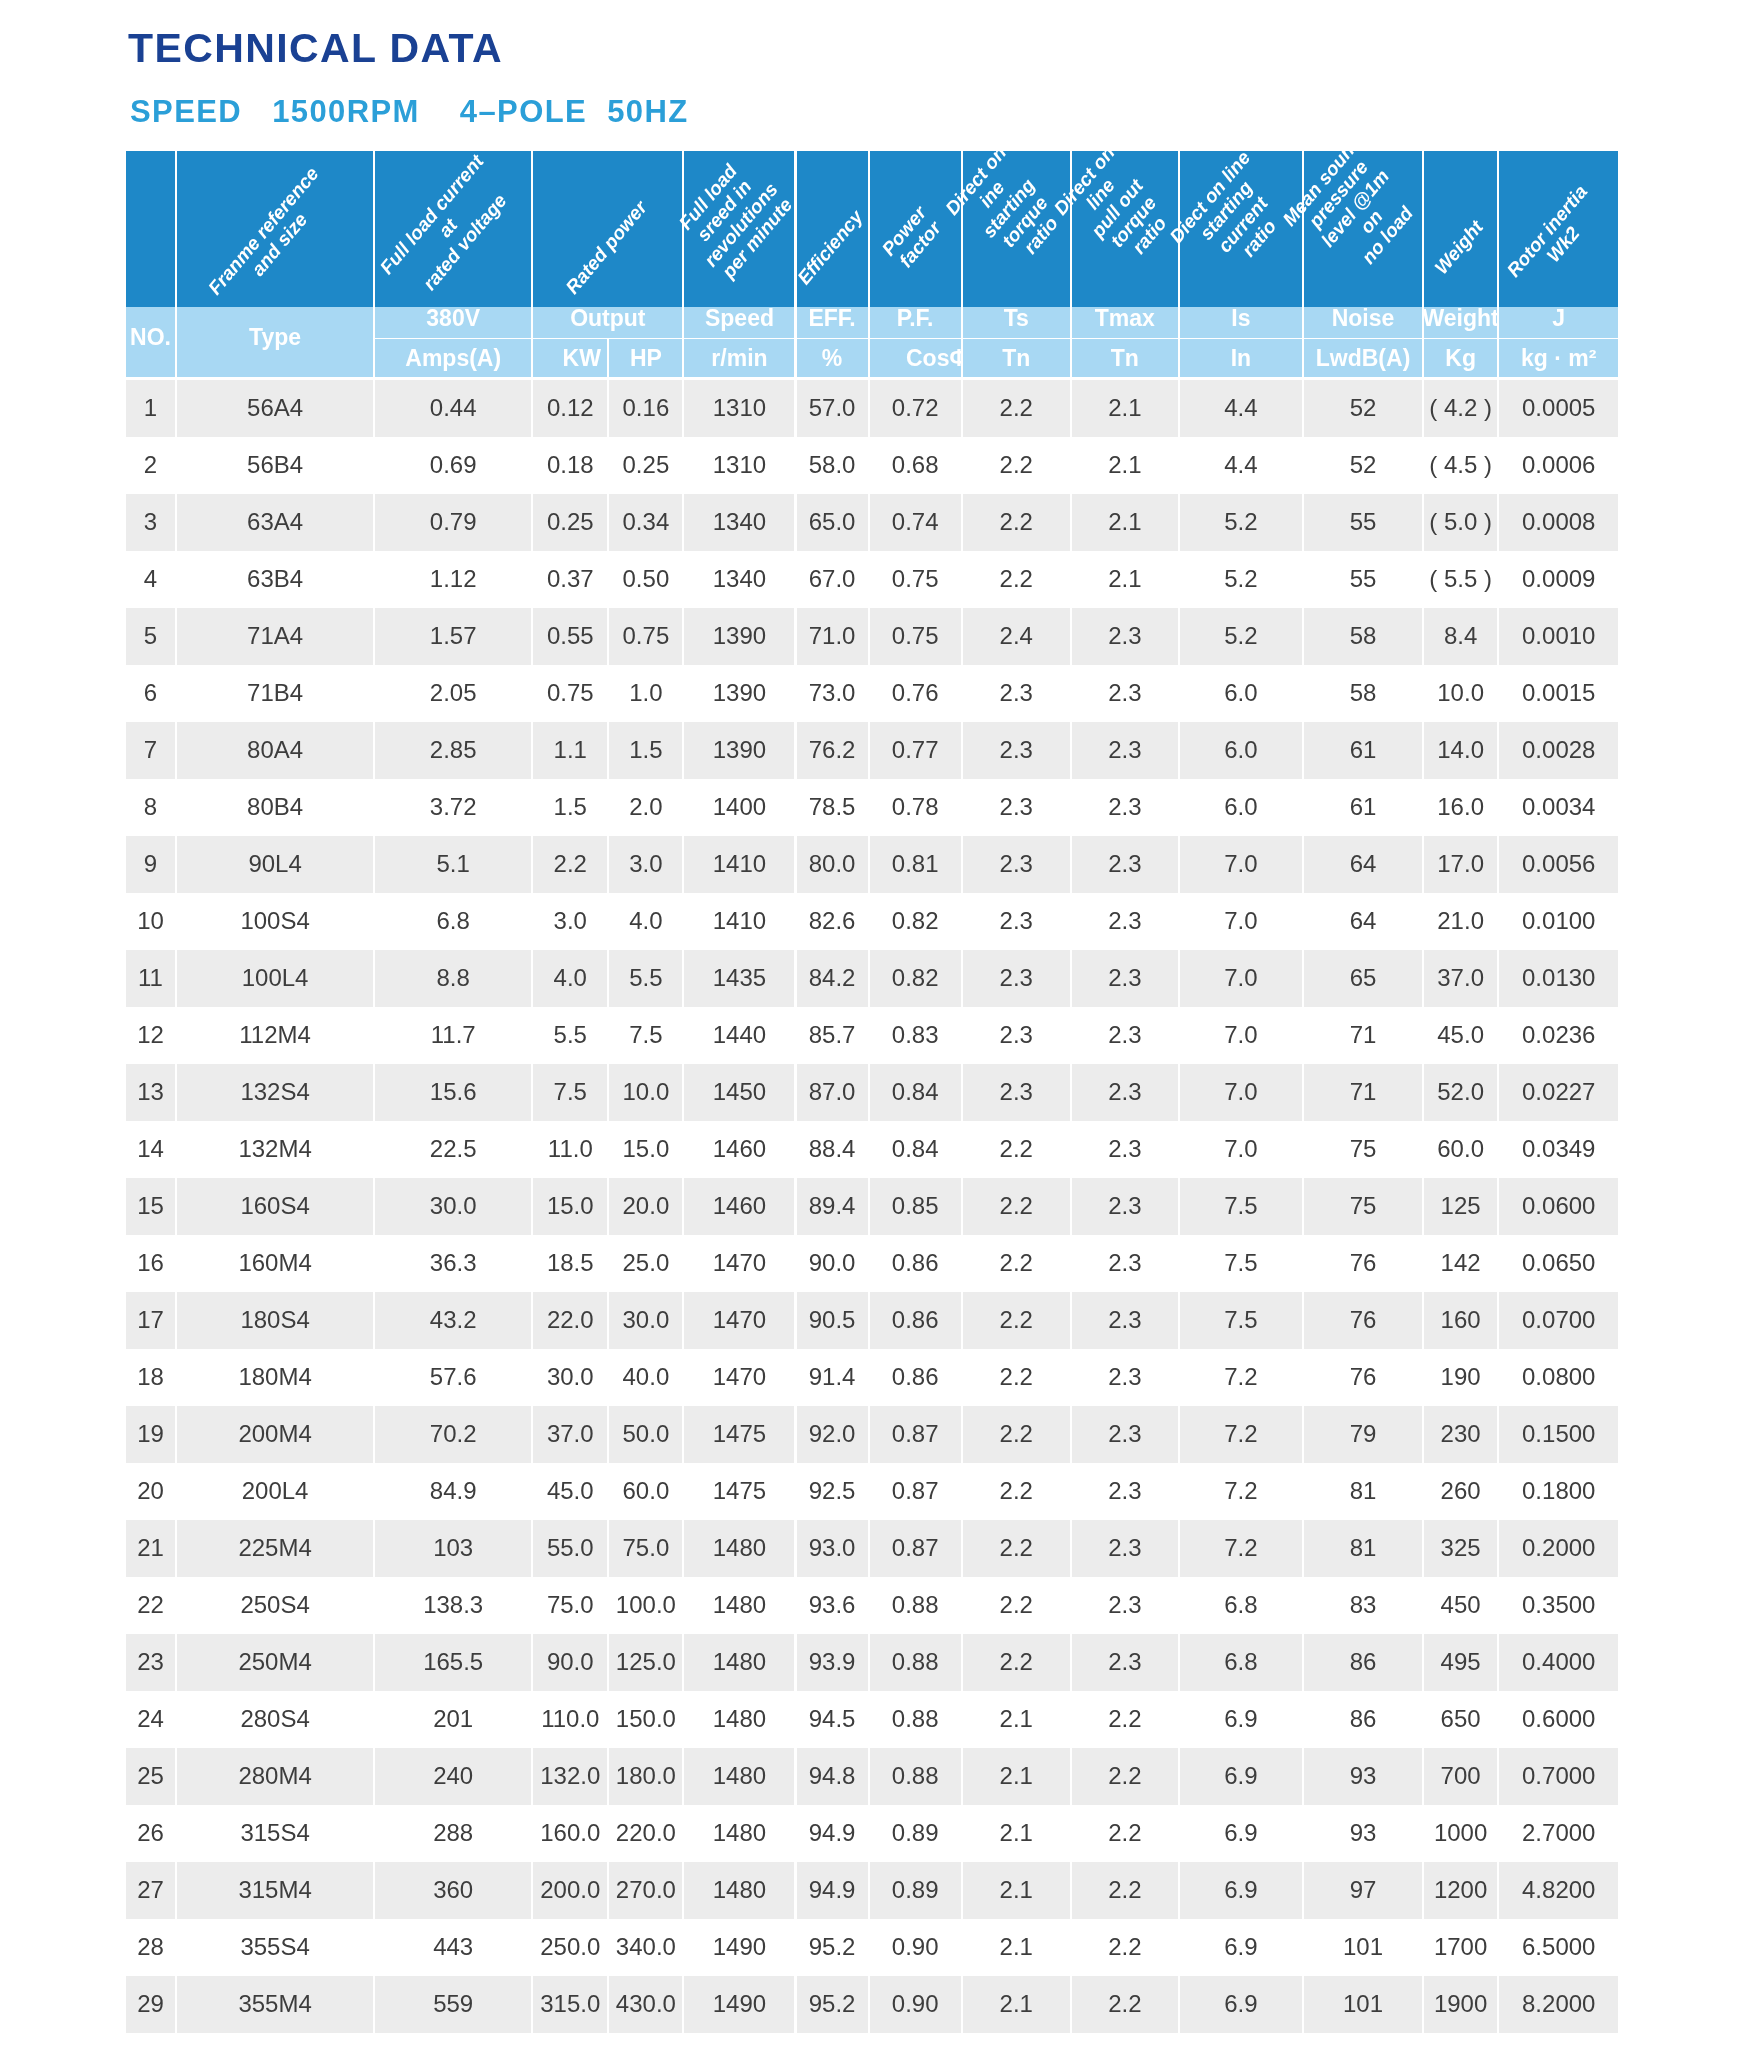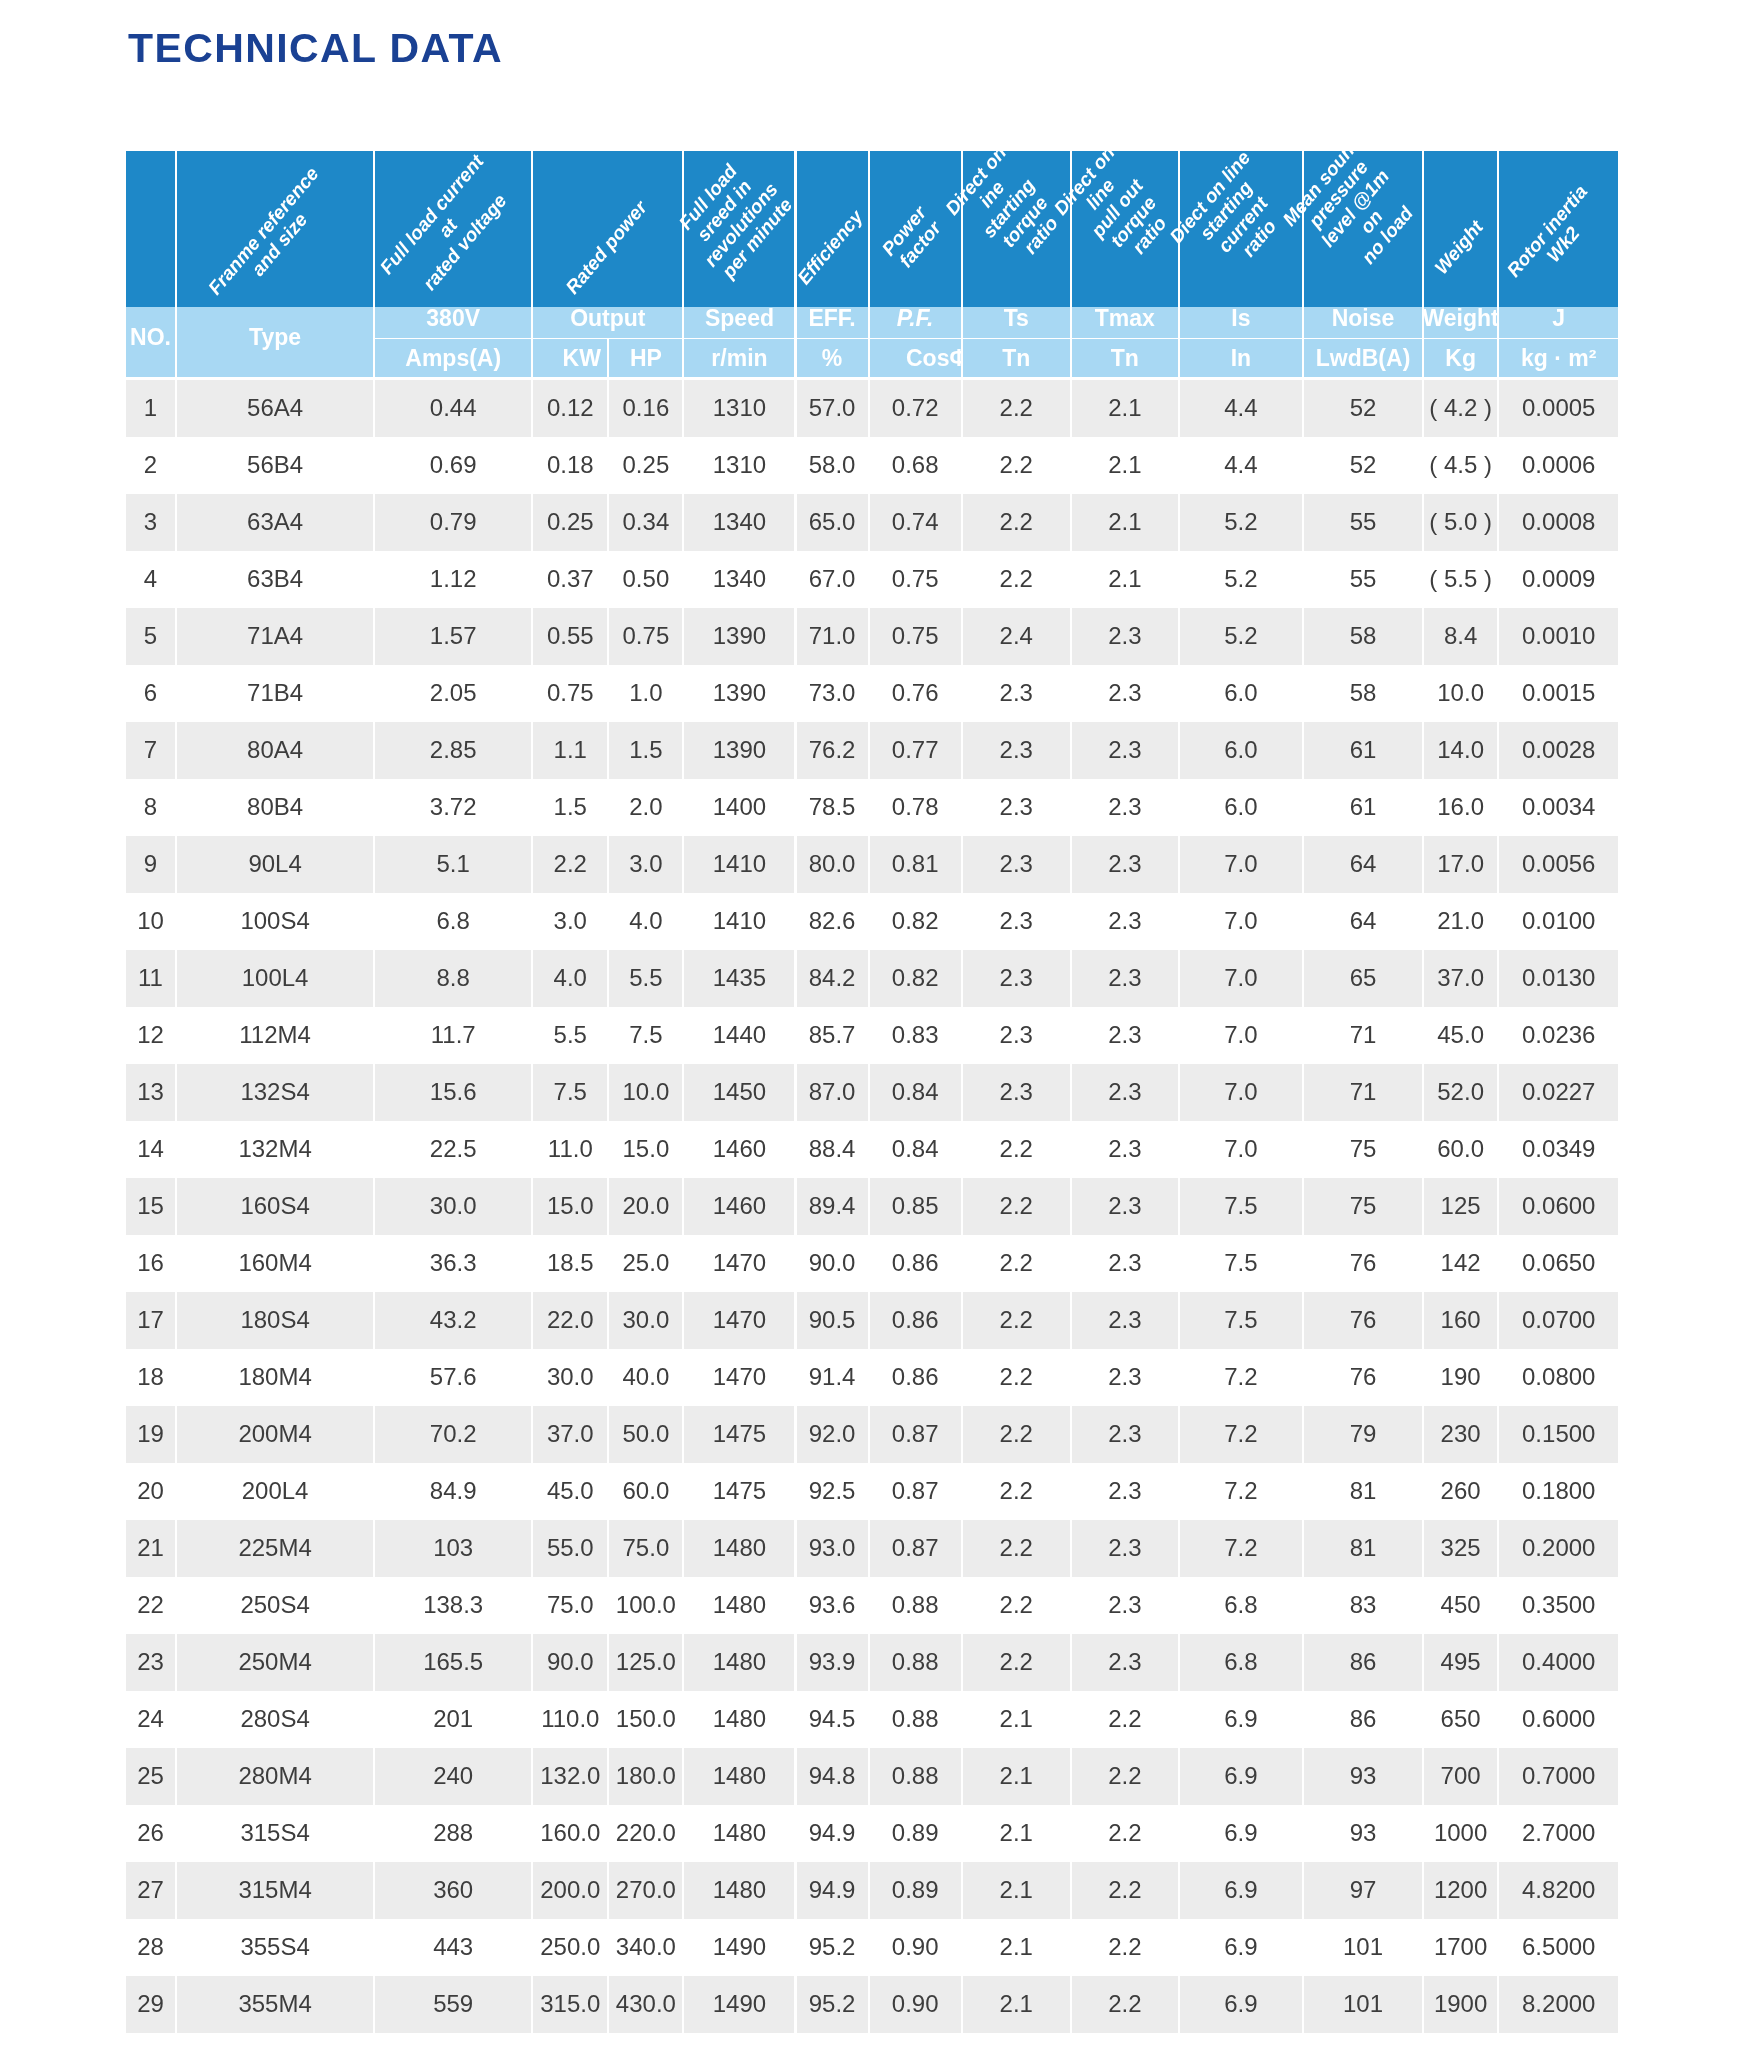--- a/index.html
+++ b/index.html
@@ -32,41 +32,42 @@
   .thead-light{margin-top:2.1px;grid-template-rows:40px 38px;row-gap:1px;}
   .sh{background:var(--subheader-blue,#a8d8f3);color:#fff;font-weight:bold;font-size:23px;
       display:flex;align-items:center;justify-content:center;white-space:nowrap;}
   .sh-no{grid-column:1;grid-row:1 / span 2;}
   .sh-type{grid-column:2;grid-row:1 / span 2;}
   .sh-380v{grid-column:3;grid-row:1;} .sh-amps{grid-column:3;grid-row:2;}
   .sh-output{grid-column:4 / span 2;grid-row:1;}
   .sh-kw{grid-column:4;grid-row:2;padding-left:23px;} .sh-hp{grid-column:5;grid-row:2;}
   .sh-speed{grid-column:6;grid-row:1;} .sh-rmin{grid-column:6;grid-row:2;}
   .sh-eff{grid-column:7;grid-row:1;} .sh-pct{grid-column:7;grid-row:2;}
-  .sh-pf{grid-column:8;grid-row:1;font-style:italic;} .sh-cos{grid-column:8;grid-row:2;padding-left:44px;}
+  .sh-pf{grid-column:8;grid-row:1;} .sh-cos{grid-column:8;grid-row:2;padding-left:44px;}
   .sh-ts{grid-column:9;grid-row:1;} .sh-tn1{grid-column:9;grid-row:2;}
   .sh-tmax{grid-column:10;grid-row:1;} .sh-tn2{grid-column:10;grid-row:2;}
   .sh-is{grid-column:11;grid-row:1;} .sh-in{grid-column:11;grid-row:2;}
   .sh-noise{grid-column:12;grid-row:1;} .sh-lwdb{grid-column:12;grid-row:2;}
   .sh-weight{grid-column:13;grid-row:1;} .sh-kg{grid-column:13;grid-row:2;}
   .sh-j{grid-column:14;grid-row:1;} .sh-kgm2{grid-column:14;grid-row:2;}
 
   
   .tbody{margin-top:2.8px;}
   .trow{height:57px;}
   .td{display:flex;align-items:center;justify-content:center;
       font-size:24px;color:var(--text-dark,#3d3d3d);white-space:pre;}
   .trow:nth-child(odd) .td{background:var(--row-gray,#ececec);}
 </style>
 </head>
 <body>
 
 <div class="page">
 
   <div class="page-title">TECHNICAL DATA</div>
+  <div class="page-subtitle">SPEED   1500RPM    4–POLE  50HZ</div>
 
   <div class="spec-table">
 
     <div class="grid14 thead-dark">
       <div class="hd"></div>
       <div class="hd">
         <span class="rot">Franme reference
 and size</span>
         </div>
       <div class="hd">

